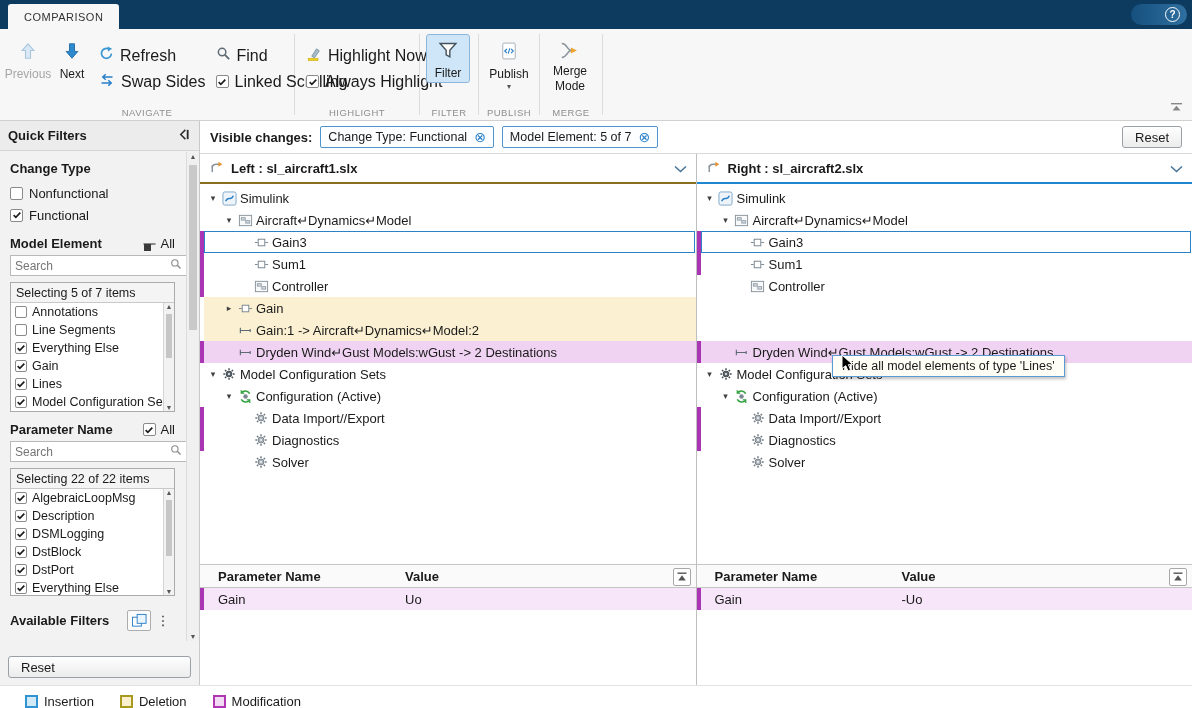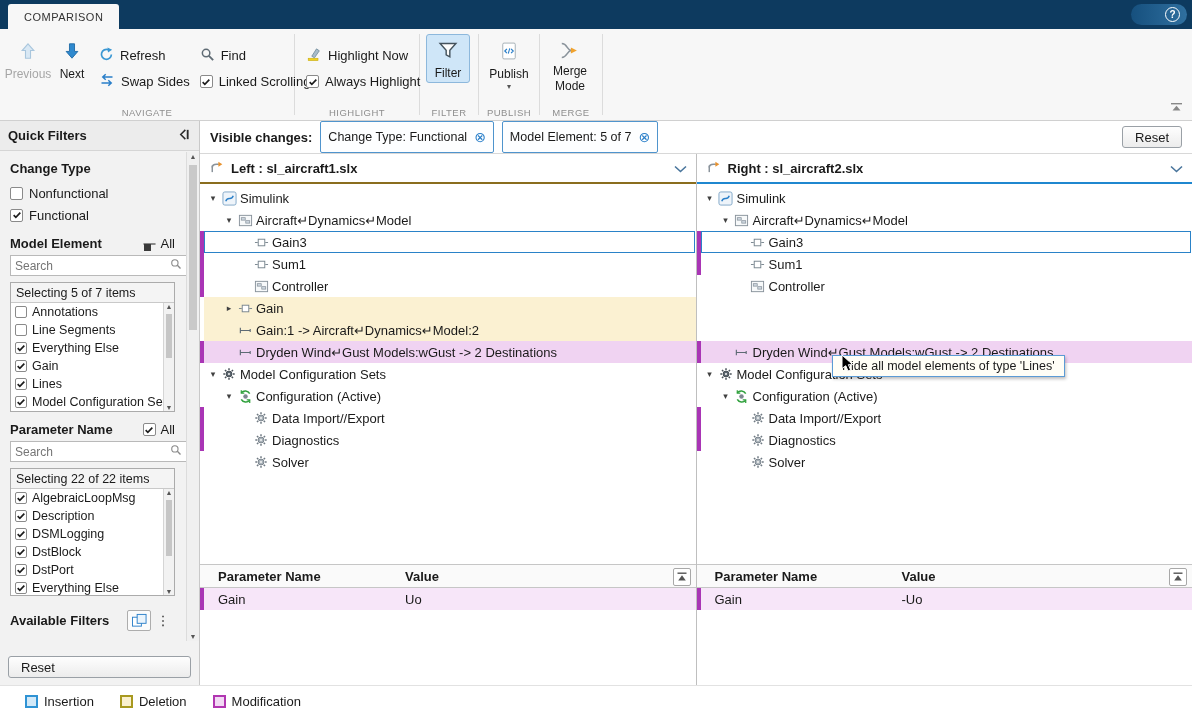--- a/index.html
+++ b/index.html
@@ -18,21 +18,21 @@
   
   .toolstrip{height:92px;background:#f7f7f7;border-bottom:1px solid #d0d0d0;position:relative;display:flex;}
   .ts-group{position:relative;display:flex;align-items:flex-start;padding:5px 6px 16px;}
   .grp-label{position:absolute;bottom:2px;left:0;right:0;text-align:center;font-size:9.5px;color:#8e8e8e;letter-spacing:.5px;}
   .sep{width:1px;background:#dcdcdc;margin:5px 0;}
   .bigbtn{display:flex;flex-direction:column;align-items:center;padding:6px 6px 2px;border-radius:3px;min-width:44px;gap:3px;border:1px solid transparent;}
   .bigbtn .bb-label{font-size:12px;white-space:nowrap;}
   .bigbtn.disabled .bb-label{color:#a6a6a6;}
   .bigbtn.selected{background:#cfe6f8;border:1px solid #8db8dc;}
   .nav-col{display:flex;flex-direction:column;gap:5px;margin-top:11px;}
-  .small-row{display:flex;align-items:center;gap:6px;height:21px;padding:0 5px;font-size:13px;white-space:nowrap;}
+  .small-row{display:flex;align-items:center;gap:6px;height:21px;padding:0 5px;font-size:16px;white-space:nowrap;}
   .pub-arrow{font-size:8px;color:#555;line-height:6px;}
   .collapse-ribbon{position:absolute;right:10px;bottom:5px;}
 
   
   .cb{width:13px;height:13px;border:1px solid #8a8a8a;background:#fff;border-radius:2px;display:inline-flex;
       align-items:center;justify-content:center;flex:none;}
   .cb.ind{background:#fff;}
   .cb.ind i{width:7px;height:7px;background:#3a3a3a;display:block;}
 
   
@@ -69,21 +69,21 @@
        background:linear-gradient(#ffffff,#ededed);display:flex;align-items:center;justify-content:center;}
   .sb-scroll{position:absolute;top:31px;bottom:44px;right:0;width:13px;background:#f0f0f0;border-left:1px solid #dcdcdc;}
   .sb-scroll .sc-up{position:absolute;top:1px;left:0;right:0;text-align:center;font-size:7px;color:#555;}
   .sb-scroll .sc-dn{position:absolute;bottom:1px;left:0;right:0;text-align:center;font-size:7px;color:#555;}
   .sb-thumb{position:absolute;left:2px;top:13px;width:8px;height:165px;background:#c9c9c9;}
 
   
   .main{flex:1;display:flex;flex-direction:column;background:#fff;min-width:0;}
   .filterbar{height:33px;display:flex;align-items:center;gap:8px;padding:0 10px;border-bottom:1px solid #d8d8d8;}
   .fb-label{font-weight:bold;}
-  .chip{display:flex;align-items:center;gap:7px;height:32px;border:1px solid #4f94cd;border-radius:2px;
+  .chip{display:flex;align-items:center;gap:7px;height:22px;border:1px solid #4f94cd;border-radius:2px;
        background:#fdfeff;padding:0 7px;font-size:12.5px;}
   .chip-x{color:#2a7fc9;font-size:14px;line-height:1;}
   .btn{height:22px;padding:0 12px;border:1px solid #9aa0a6;border-radius:3px;background:linear-gradient(#fefefe,#ececec);
        display:flex;align-items:center;justify-content:flex-start;}
   .panels{flex:1;display:flex;position:relative;min-height:0;}
   .panel{flex:1;display:flex;flex-direction:column;min-width:0;}
   .panel.left{border-right:1px solid #bfbfbf;}
   .p-header{height:30px;display:flex;align-items:center;gap:7px;padding:0 9px;}
   .panel.left .p-header{border-bottom:2px solid #8a6d1e;}
   .panel.right .p-header{border-bottom:2px solid #1f87cf;}

